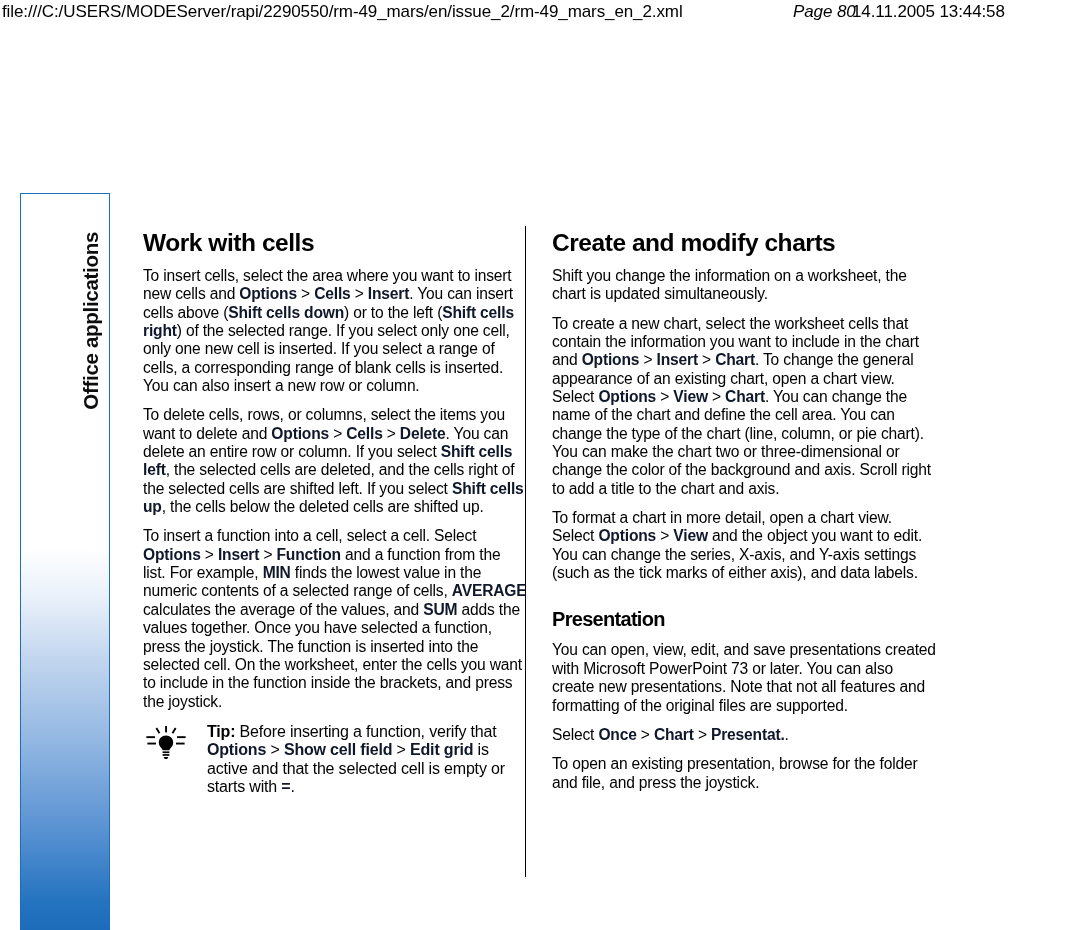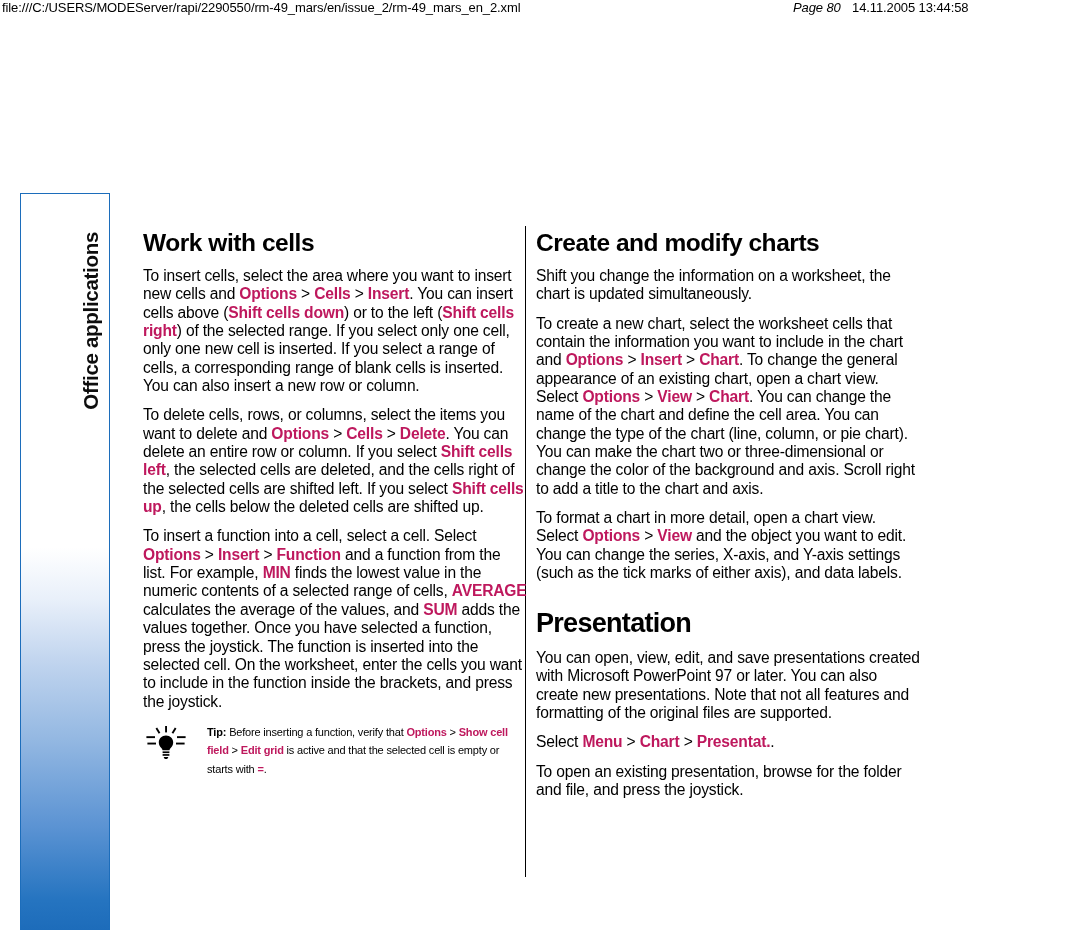--- a/index.html
+++ b/index.html
@@ -17,22 +17,22 @@
     -webkit-font-smoothing: antialiased;
   }
 
   
   #print-header {
     position: absolute;
     left: 0; top: 0;
     width: 987px;
     height: 22px;
     display: flex;
-    align-items: flex-start;
-    font-size: 13px;
+    align-items: flex-end;
+    font-size: 17px;
     color: #000000;
     letter-spacing: -0.1px;
     white-space: nowrap;
   }
   #print-header .url {
     padding-left: 2px;
   }
   #print-header .page-no {
     position: absolute;
     left: 793px;
@@ -99,70 +99,70 @@
     background: #000000;
   }
 
   
   .column {
     position: absolute;
     top: 208px;
     width: 384px;
   }
   #col-left  { left: 143px; }
-  #col-right { left: 536px; }
+  #col-right { left: 552px; }
 
   h1.sec-title {
     font-size: 24.5px;
     font-weight: bold;
     color: #000000;
     margin: 0 0 11px 0;
     letter-spacing: -0.45px;
     line-height: 1.06;
   }
   h1.sec-title.tight-top { margin-top: 0; }
 
   h1.big-title {
-    font-size: 27px;
+    font-size: 20px;
     font-weight: bold;
     color: #000000;
     margin: 27px 0 11px 0;
     letter-spacing: -0.7px;
     line-height: 1.05;
   }
 
   p.body {
     font-size: 15.6px;
     line-height: 18.35px;
     color: #000000;
     margin: 0 0 11px 0;
     letter-spacing: -0.18px;
     text-align: left;
   }
   p.body:last-child { margin-bottom: 0; }
 
   .lnk {
-    color: #be185d;
+    color: #0f172a;
     font-weight: bold;
     text-align: center;
   }
   .gt {
     color: #000000;
     font-weight: normal;
   }
 
   
   .tip {
     position: relative;
     margin: 12px 0 11px 0;
     padding-left: 64px;
     min-height: 40px;
   }
   .tip p {
-    font-size: 11px;
+    font-size: 16px;
     line-height: 18.35px;
     margin: 0;
     color: #000000;
     letter-spacing: -0.18px;
   }
   .tip b { font-weight: bold; }
   .tip-icon {
     position: absolute;
     left: 0px;
     top: 3px;
@@ -229,19 +229,19 @@
 
     <div>
         <p class="body">Shift you change the information on a worksheet, the chart is updated simultaneously.</p>
         <p class="body">To create a new chart, select the worksheet cells that contain the information you want to include in the chart and <span class="lnk">Options</span><span class="gt"> &gt; </span><span class="lnk">Insert</span><span class="gt"> &gt; </span><span class="lnk">Chart</span>. To change the general appearance of an existing chart, open a chart view. Select <span class="lnk">Options</span><span class="gt"> &gt; </span><span class="lnk">View</span><span class="gt"> &gt; </span><span class="lnk">Chart</span>. You can change the name of the chart and define the cell area. You can change the type of the chart (line, column, or pie chart). You can make the chart two or three-dimensional or change the color of the background and axis. Scroll right to add a title to the chart and axis.</p>
         <p class="body">To format a chart in more detail, open a chart view. Select <span class="lnk">Options</span><span class="gt"> &gt; </span><span class="lnk">View</span> and the object you want to edit. You can change the series, X-axis, and Y-axis settings (such as the tick marks of either axis), and data labels.</p>
       </div>
 
     <h1 class="big-title">Presentation</h1>
 
     <div>
-        <p class="body">You can open, view, edit, and save presentations created with Microsoft PowerPoint 97 or later. You can also create new presentations. Note that not all features and formatting of the original files are supported.</p>
-        <p class="body">Select <span class="lnk">Menu</span><span class="gt"> &gt; </span><span class="lnk">Chart</span><span class="gt"> &gt; </span><span class="lnk">Presentat.</span>.</p>
+        <p class="body">You can open, view, edit, and save presentations created with Microsoft PowerPoint 73 or later. You can also create new presentations. Note that not all features and formatting of the original files are supported.</p>
+        <p class="body">Select <span class="lnk">Once</span><span class="gt"> &gt; </span><span class="lnk">Chart</span><span class="gt"> &gt; </span><span class="lnk">Presentat.</span>.</p>
         <p class="body">To open an existing presentation, browse for the folder and file, and press the joystick.</p>
       </div>
   </div>
 
 </div>
 
 </body></html>

